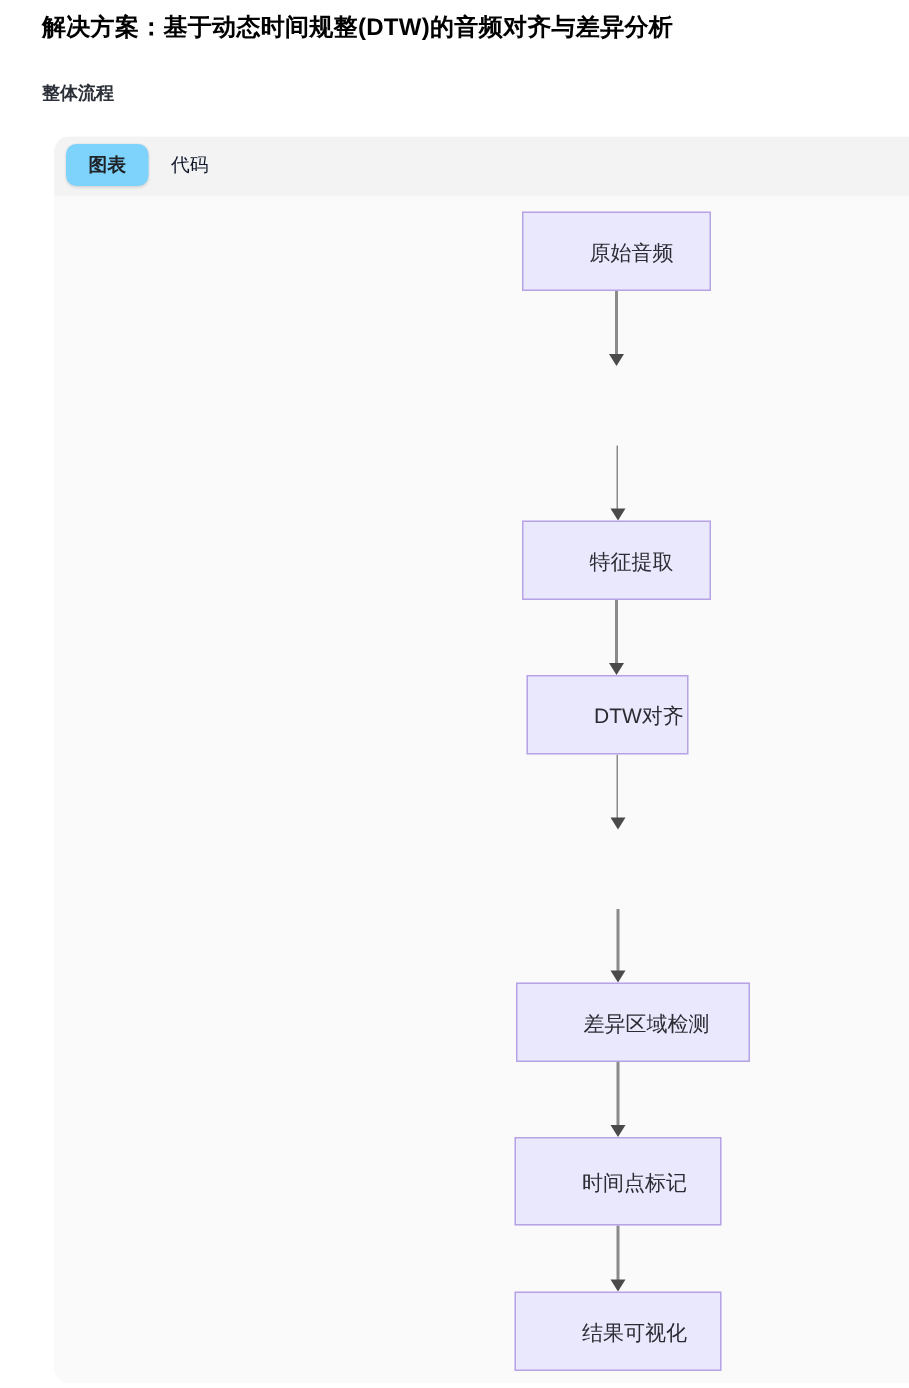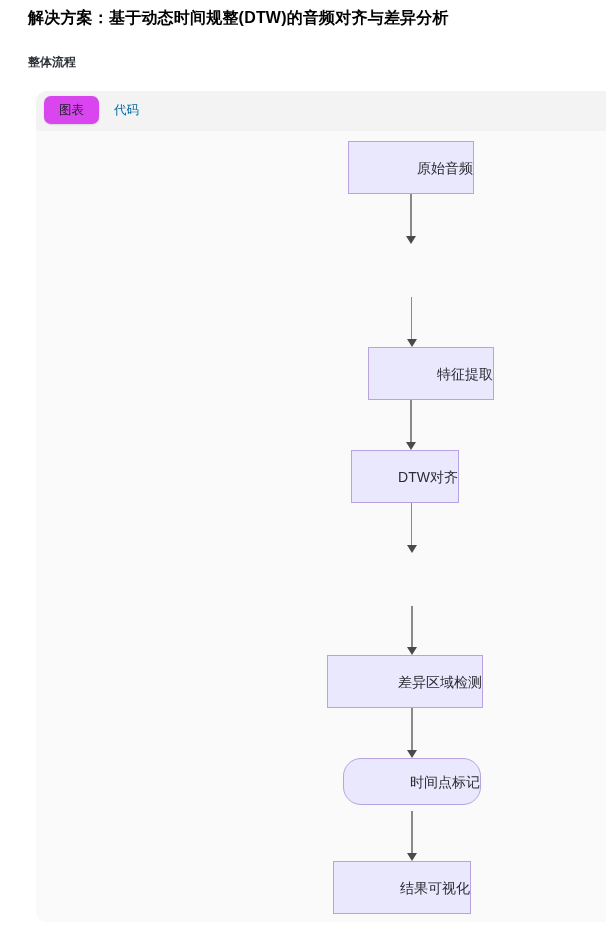--- a/index.html
+++ b/index.html
@@ -69,28 +69,28 @@
     padding: 0;
   }
   .tab {
     display: flex;
     align-items: center;
     justify-content: center;
     height: 28px;
     padding: 0 15px;
     font-size: 12.5px;
     border-radius: 7px;
-    color: #0369a1;
+    color: #0f172a;
     cursor: pointer;
     user-select: none;
   }
   .tab.active {
-    background: #d946ef;
+    background: #7dd3fc;
     color: #1f2328;
-    font-weight: normal;
+    font-weight: bold;
     box-shadow: 0 1px 2px rgba(0,0,0,0.10), 0 0 0 0.5px rgba(0,0,0,0.03);
   }
   .canvas {
     position: absolute;
     left: 0;
     top: 40px;
     width: 572px;
     height: 791px;
     background: #fafafa;
   }
@@ -98,27 +98,28 @@
     position: absolute;
     left: 0;
     top: 0;
     width: 572px;
     height: 791px;
   }
   .node {
     position: absolute;
     display: flex;
     align-items: center;
-    justify-content: flex-end;
+    justify-content: flex-start;
     background: #e9e8fd;
     border: 1.4px solid #b7a3e3;
     color: #2b2b33;
     font-size: 14px;
     line-height: 1;
     white-space: nowrap;
+    padding-left: 44px;
   }
   .conn {
     position: absolute;
     width: 1.6px;
     background: #8a8a8a;
   }
   .arrowhead {
     position: absolute;
     width: 0;
     height: 0;
@@ -157,32 +158,32 @@
           <div class="arrowhead" style="left: 370.5px; top: 414px;"></div>
           <div class="conn" style="left: 375.2px; top: 475px; height: 42px;"></div>
           <div class="arrowhead" style="left: 371px; top: 516px;"></div>
           <div class="conn" style="left: 375.2px; top: 577px; height: 43px;"></div>
           <div class="arrowhead" style="left: 371px; top: 619px;"></div>
           <div class="conn" style="left: 375.2px; top: 680px; height: 43px;"></div>
           <div class="arrowhead" style="left: 371px; top: 722px;"></div>
           <div class="node" style="left: 312px; top: 10px; width: 126px; height: 53px;">
             <span>原始音频</span>
           </div>
-          <div class="node" style="left: 312px; top: 216px; width: 126px; height: 53px; margin-left: 20px;">
+          <div class="node" style="left: 312px; top: 216px; width: 126px; height: 53px;">
             <span>特征提取</span>
           </div>
           <div class="node" style="left: 315px; top: 319px; width: 108px; height: 53px;">
             <span>DTW对齐</span>
           </div>
-          <div class="node" style="left: 291px; top: 524px; width: 156px; height: 53px;">
+          <div class="node" style="left: 308px; top: 524px; width: 156px; height: 53px;">
             <span>差异区域检测</span>
           </div>
-          <div class="node" style="left: 307px; top: 627px; width: 138px; height: 47px; border-radius: 18px;">
+          <div class="node" style="left: 307px; top: 627px; width: 138px; height: 59px;">
             <span>时间点标记</span>
           </div>
-          <div class="node" style="left: 297px; top: 730px; width: 138px; height: 53px;">
+          <div class="node" style="left: 307px; top: 730px; width: 138px; height: 53px;">
             <span>结果可视化</span>
           </div>
         </div>
     </div>
 
   </div>
 </div>
 
 </body></html>

